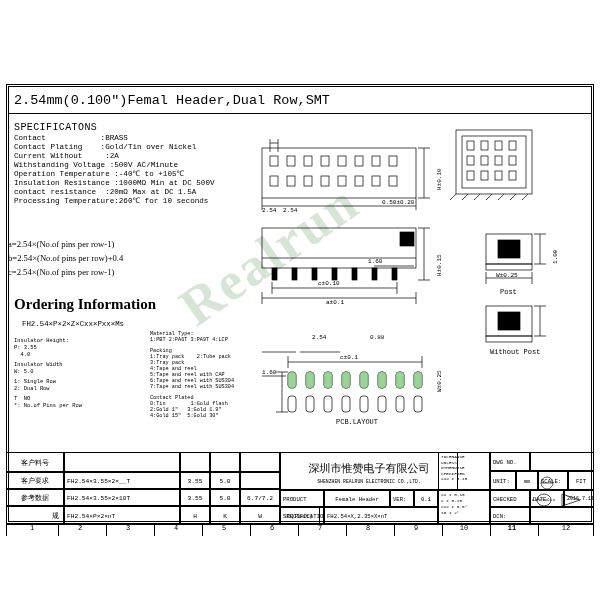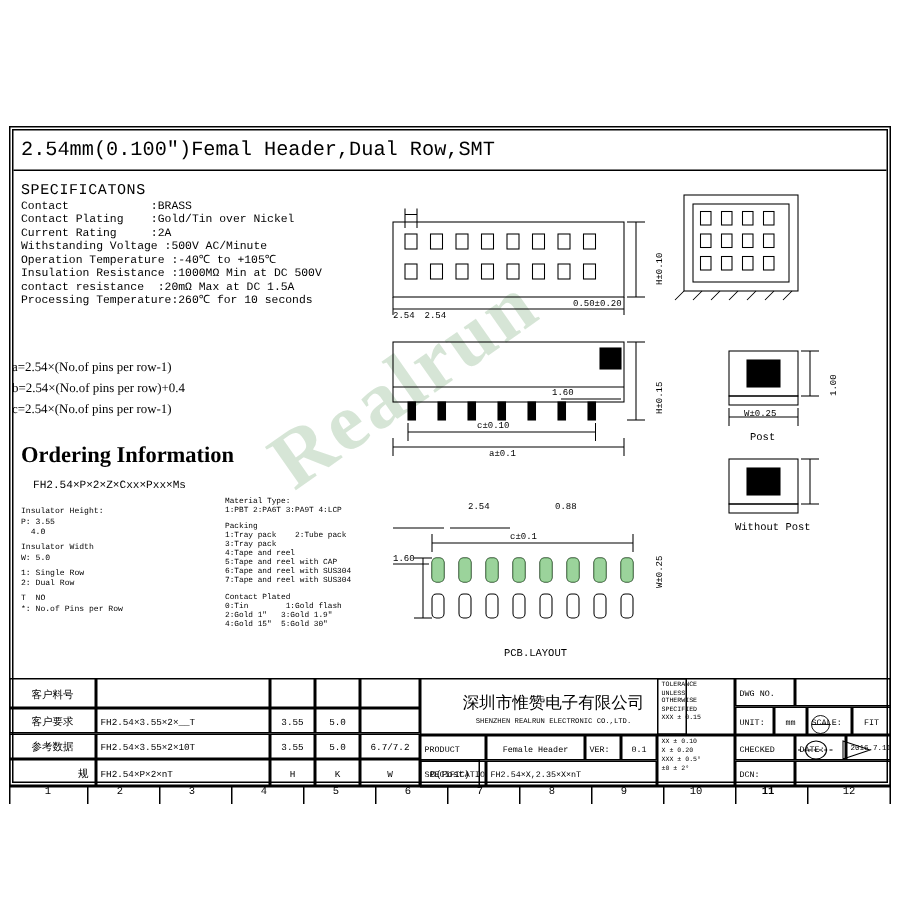--- a/index.html
+++ b/index.html
@@ -50,21 +50,21 @@
 
   <div class="frame"></div>
   <div class="frame2"></div>
 
   <div class="title">2.54mm(0.100″)Femal Header,Dual Row,SMT</div>
   <div class="rule" style="top:113px;"></div>
 
   <div class="spec-h">SPECIFICATONS</div>
   <div class="spec" style="top:134px;">Contact            :BRASS</div>
   <div class="spec" style="top:143px;">Contact Plating    :Gold/Tin over Nickel</div>
-  <div class="spec" style="top:152px;">Current Rating     :2A</div>
+  <div class="spec" style="top:152px;">Current Without     :2A</div>
   <div class="spec" style="top:161px;">Withstanding Voltage :500V AC/Minute</div>
   <div class="spec" style="top:170px;">Operation Temperature :-40℃ to +105℃</div>
   <div class="spec" style="top:179px;">Insulation Resistance :1000MΩ Min at DC 500V</div>
   <div class="spec" style="top:188px;">contact resistance  :20mΩ Max at DC 1.5A</div>
   <div class="spec" style="top:197px;">Processing Temperature:260℃ for 10 seconds</div>
 
   <div class="abc" style="top:238px;">a=2.54×(No.of pins per row-1)</div>
   <div class="abc" style="top:252px;">b=2.54×(No.of pins per row)+0.4</div>
   <div class="abc" style="top:266px;">c=2.54×(No.of pins per row-1)</div>
 
@@ -241,21 +241,21 @@
   <div class="lbl" style="left:496px;top:272px;">W±0.25</div>
   <div class="lbl7" style="left:500px;top:288px;">Post</div>
   <div class="lbl7" style="left:490px;top:348px;">Without Post</div>
   <div class="vlbl" style="left:552px;top:264px;">1.00</div>
 
   <div class="lbl" style="left:312px;top:334px;">2.54</div>
   <div class="lbl" style="left:370px;top:334px;">0.88</div>
   <div class="lbl" style="left:262px;top:369px;">1.60</div>
   <div class="lbl" style="left:340px;top:354px;">c±0.1</div>
   <div class="vlbl" style="left:436px;top:392px;">W±0.25</div>
-  <div class="lbl7" style="left:336px;top:418px;margin-top:14px;">PCB.LAYOUT</div>
+  <div class="lbl7" style="left:336px;top:418px;">PCB.LAYOUT</div>
 
   <div class="tb">
 
     <div class="cell cn" style="left:0;top:0;width:58px;height:20px;line-height:18px;text-align:center;font-size:7px;">客户料号</div>
     <div class="cell" style="left:58px;top:0;width:116px;height:20px;"></div>
     <div class="cell" style="left:174px;top:0;width:30px;height:20px;"></div>
     <div class="cell" style="left:204px;top:0;width:30px;height:20px;"></div>
     <div class="cell" style="left:234px;top:0;width:40px;height:20px;"></div>
 
     <div class="cell cn" style="left:0;top:20px;width:58px;height:17px;line-height:15px;text-align:center;font-size:7px;">客户要求</div>

